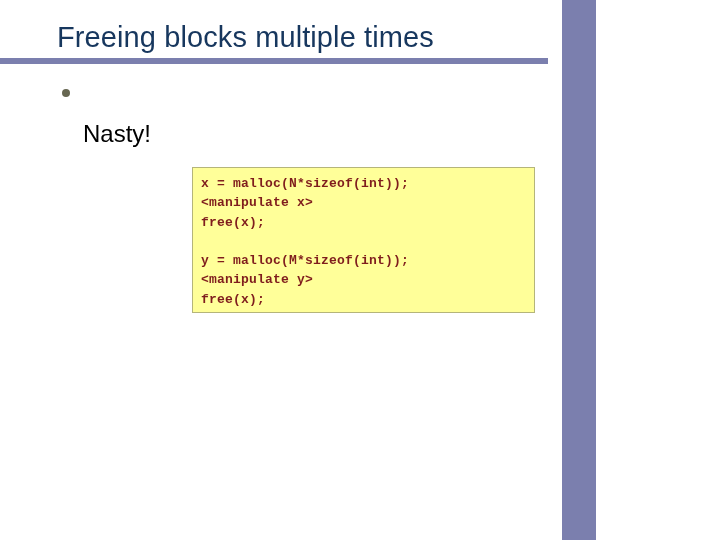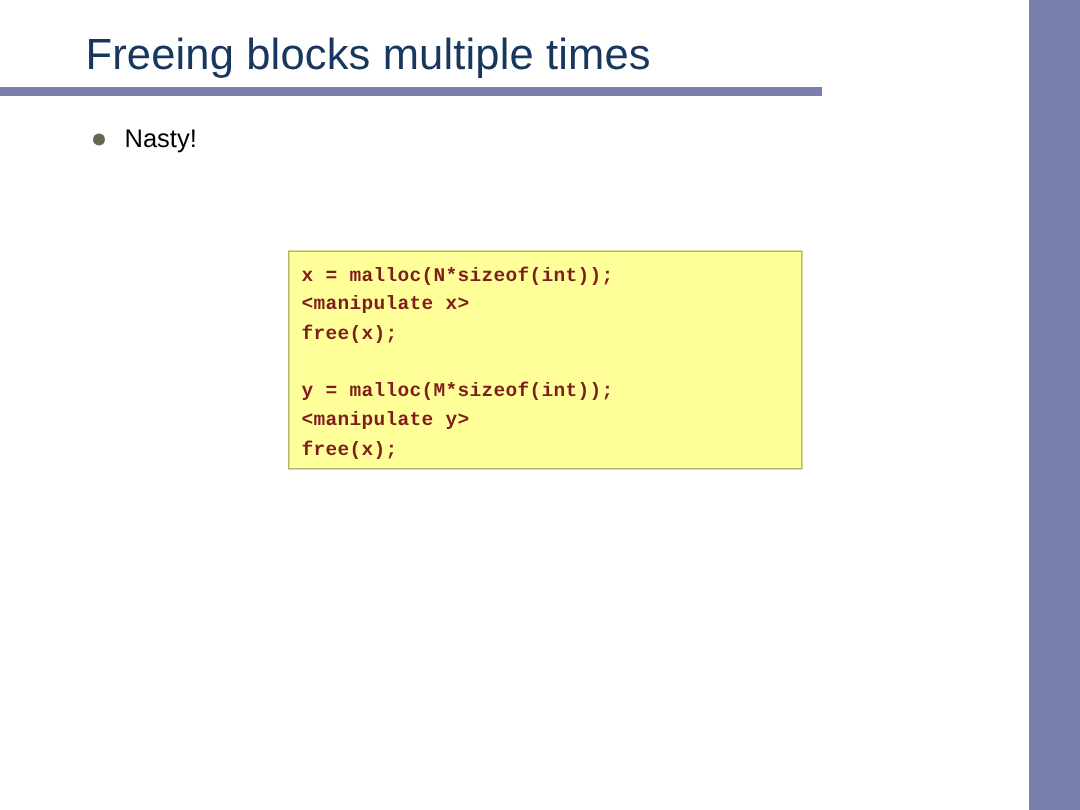--- a/index.html
+++ b/index.html
@@ -11,21 +11,21 @@
     height: 540px;
     background: #ffffff;
     font-family: "Liberation Sans", sans-serif;
     overflow: hidden;
     position: relative;
   }
   #slide {
     position: absolute;
     left: 0;
     top: 0;
-    width: 720px;
+    width: 596px;
     height: 540px;
     background: #ffffff;
     overflow: hidden;
   }
   
   #right-band {
     position: absolute;
     right: 0;
     top: 0;
     width: 34px;
@@ -68,23 +68,24 @@
     height: 8px;
     margin-top: 11px;
     margin-right: 13px;
     background: #666651;
     border-radius: 50%;
     flex: none;
   }
   #bullet-text {
     color: #000000;
     font-family: "Liberation Sans", sans-serif;
-    font-size: 17px;
+    font-size: 24px;
     line-height: 30px;
     white-space: nowrap;
+    margin-top: 41px;
   }
   
   #code-box {
     position: absolute;
     left: 192px;
     top: 167px;
     width: 343px;
     height: 146px;
     background: #ffff99;
     border: 1px solid #b5b57a;

